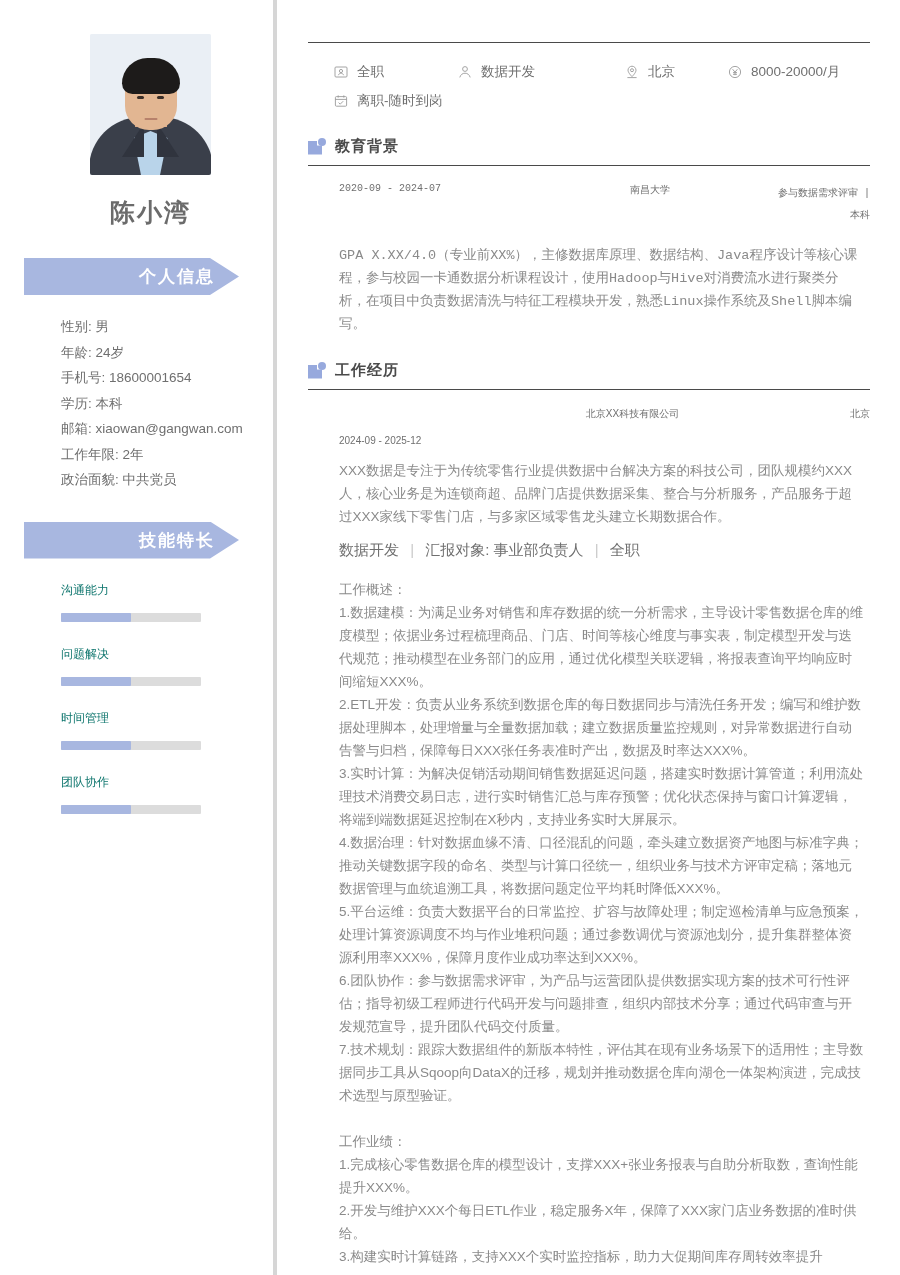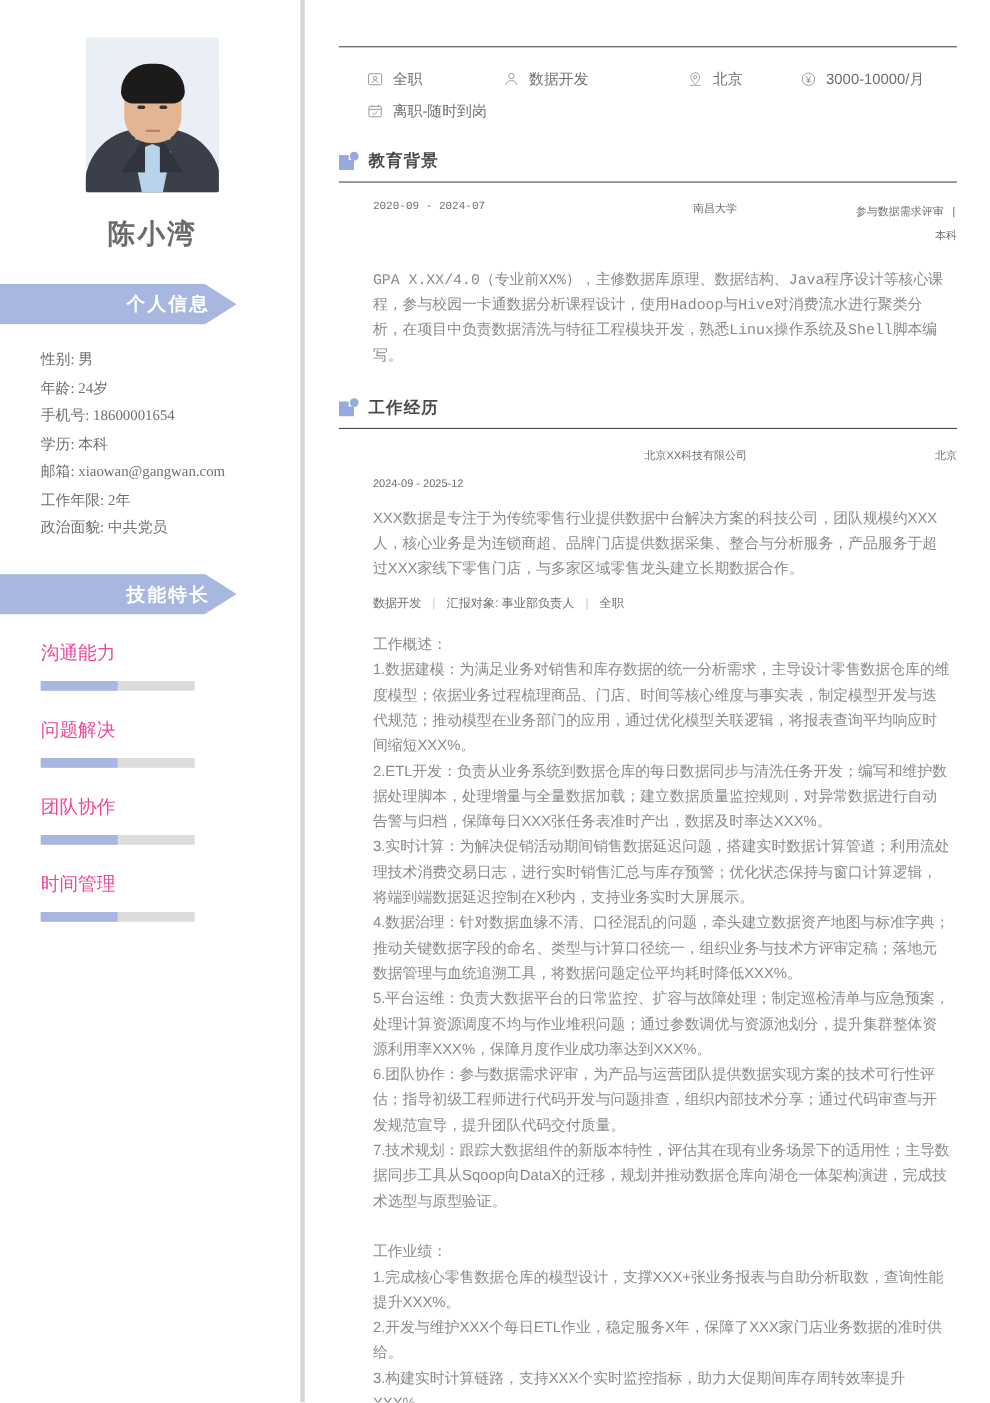--- a/index.html
+++ b/index.html
@@ -7,21 +7,21 @@
     width: 900px; height: 1275px;
     background: #ffffff;
     font-family: "Liberation Sans", "DejaVu Sans", sans-serif;
     overflow: hidden;
   }
   .page { position: relative; width: 900px; height: 1275px; display: flex; }
 
   
   .sidebar {
     width: 277px; min-width: 277px; height: 1275px;
-    background: #ffffff; position: relative;
+    background: #ffffff; position: relative; padding-left: 24px;
   }
   .sidebar-divider {
     position: absolute; top: 0; right: 0; width: 4px; height: 1275px;
     background: #d6d6d6;
   }
 
   .photo-wrap { padding-top: 34px; display: flex; justify-content: center; }
   .photo {
     width: 121px; height: 141px; border-radius: 2px;
     background: linear-gradient(#eef2f6 0%, #e7edf4 45%, #dfe7f0 100%);
@@ -77,27 +77,27 @@
     width: 215px; background: #a8b7e0;
     display: flex; align-items: center; justify-content: flex-end;
     clip-path: polygon(0 0, 186px 0, 215px 50%, 186px 100%, 0 100%);
   }
   .banner-label {
     color: #ffffff; font-size: 17px; font-weight: bold; letter-spacing: 2px;
     margin-right: 24px;
   }
 
   .info-list { margin: 19px 0 0 37px; }
-  .info-row { font-size: 13.5px; color: #6f6f6f; line-height: 25.5px; white-space: nowrap; font-family: Liberation Serif, serif; }
+  .info-row { font-size: 13.5px; color: #6f6f6f; line-height: 25.5px; white-space: nowrap; }
   .info-row .k { color: #6f6f6f; }
   .info-row .v { color: #6f6f6f; }
 
   .skills { margin: 23px 0 0 37px; width: 168px; }
   .skill { margin-bottom: 24px; }
-  .skill-name { font-size: 17px; color: #ec4899; margin-bottom: 14px; }
+  .skill-name { font-size: 12px; color: #0f766e; margin-bottom: 14px; }
   .bar { width: 140px; height: 9px; background: #dcdcdc; border-radius: 1px; }
   .bar-fill { height: 9px; background: #a8b7e0; border-radius: 1px; }
 
   
   .main { flex: 1; padding: 0 30px 0 31px; }
 
   .section { margin-top: 0; }
   .sec-head { display: flex; align-items: center; gap: 9px; }
   .sec-icon { position: relative; width: 18px; height: 18px; flex: 0 0 18px; }
   .sec-icon .sq {
@@ -133,21 +133,21 @@
   }
 
   .job-date { width: 176px; margin-top: 28px; }
   .job-company { flex: 1; text-align: center; padding-right: 60px; }
   .job-city { width: 60px; text-align: right; }
   .job-desc {
     padding: 13px 0 0 31px; font-size: 13.5px; color: #8a8a8a;
     line-height: 23px; padding-right: 6px;
   }
   .job-meta {
-    padding: 13px 0 0 31px; font-size: 11px; color: #6f6f6f;
+    padding: 13px 0 0 31px; font-size: 15px; color: #6f6f6f;
   }
   .job-meta .sep { color: #c9c9c9; padding: 0 7px; }
   .job-body {
     padding: 18px 0 0 31px; font-size: 13.5px; color: #8a8a8a;
     line-height: 23px; white-space: pre-wrap; padding-right: 6px;
   }
   .mt-sec-1 { padding-top: 33px; }
   .mt-sec-2 { padding-top: 22px; font-family: Liberation Mono, monospace; }
   .mt-sec-3 { padding-top: 25px; }
 </style>
@@ -223,31 +223,31 @@
           <div class="bar-fill" style="width: 50%;"></div>
         </div>
       </div>
       <div class="skill">
         <div class="skill-name">问题解决</div>
         <div class="bar">
           <div class="bar-fill" style="width: 50%;"></div>
         </div>
       </div>
       <div class="skill">
+        <div class="skill-name">时间管理</div>
+        <div class="bar">
+          <div class="bar-fill" style="width: 50%;"></div>
+        </div>
+      </div>
+      <div class="skill">
         <div class="skill-name">团队协作</div>
         <div class="bar">
           <div class="bar-fill" style="width: 50%;"></div>
         </div>
       </div>
-      <div class="skill">
-        <div class="skill-name">时间管理</div>
-        <div class="bar">
-          <div class="bar-fill" style="width: 50%;"></div>
-        </div>
-      </div>
     </div>
   </aside>
 
   <main class="main">
 
     <section class="section mt-sec-1">
       <div class="sec-rule"></div>
 
       <div class="intent-rows">
         <div class="intent-row">
@@ -280,21 +280,21 @@
             </span>
             <span>北京</span>
           </span>
           <span class="intent-item">
             <span class="ic">
               <svg viewBox="0 0 14 14" fill="none" stroke="#9a9a9a" stroke-width="0.9">
                 <circle cx="7" cy="7" r="5.6"></circle>
                 <path d="M4.6 4.2L7 7.2l2.4-3M5 7.6h4M5 9.3h4M7 7.2v3"></path>
               </svg>
             </span>
-            <span>3000-10000/月</span>
+            <span>8000-20000/月</span>
           </span>
         </div>
         <div class="intent-row">
           <span class="intent-item">
             <span class="ic">
               <svg viewBox="0 0 14 14" fill="none" stroke="#9a9a9a" stroke-width="0.9">
                 <rect x="1.4" y="2.6" width="11.2" height="9.6" rx="1"></rect>
                 <path d="M1.4 5.4h11.2M4.2 1.4v2.2M9.8 1.4v2.2M4.6 8.6l1.6 1.6 3-3"></path>
               </svg>
             </span>

